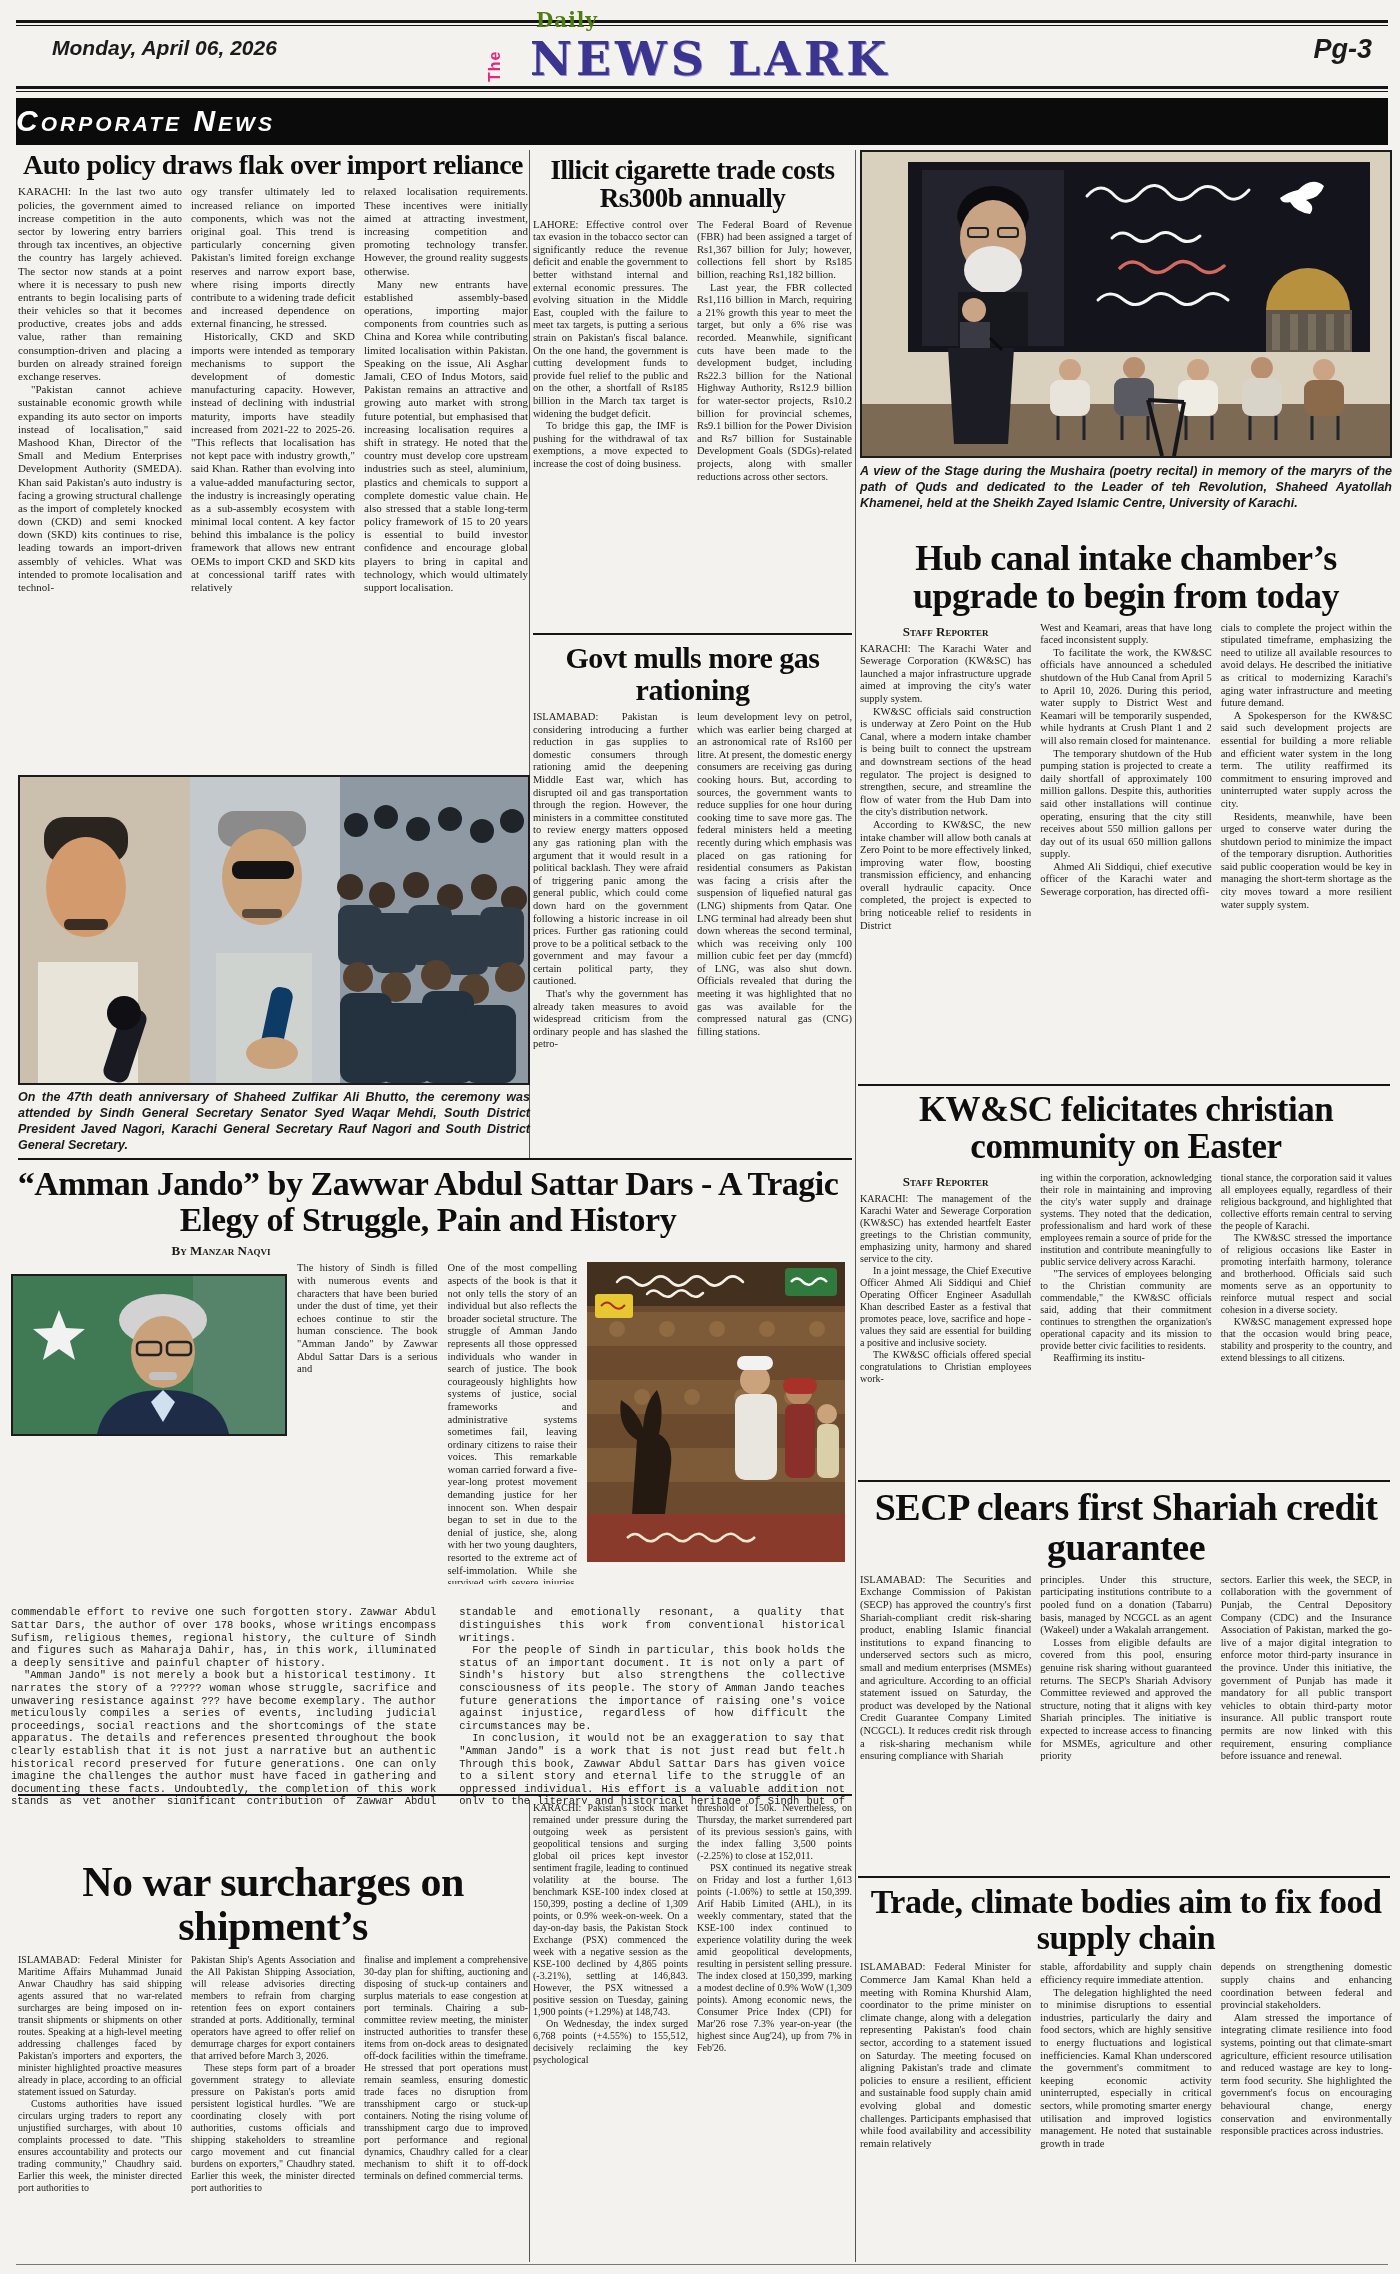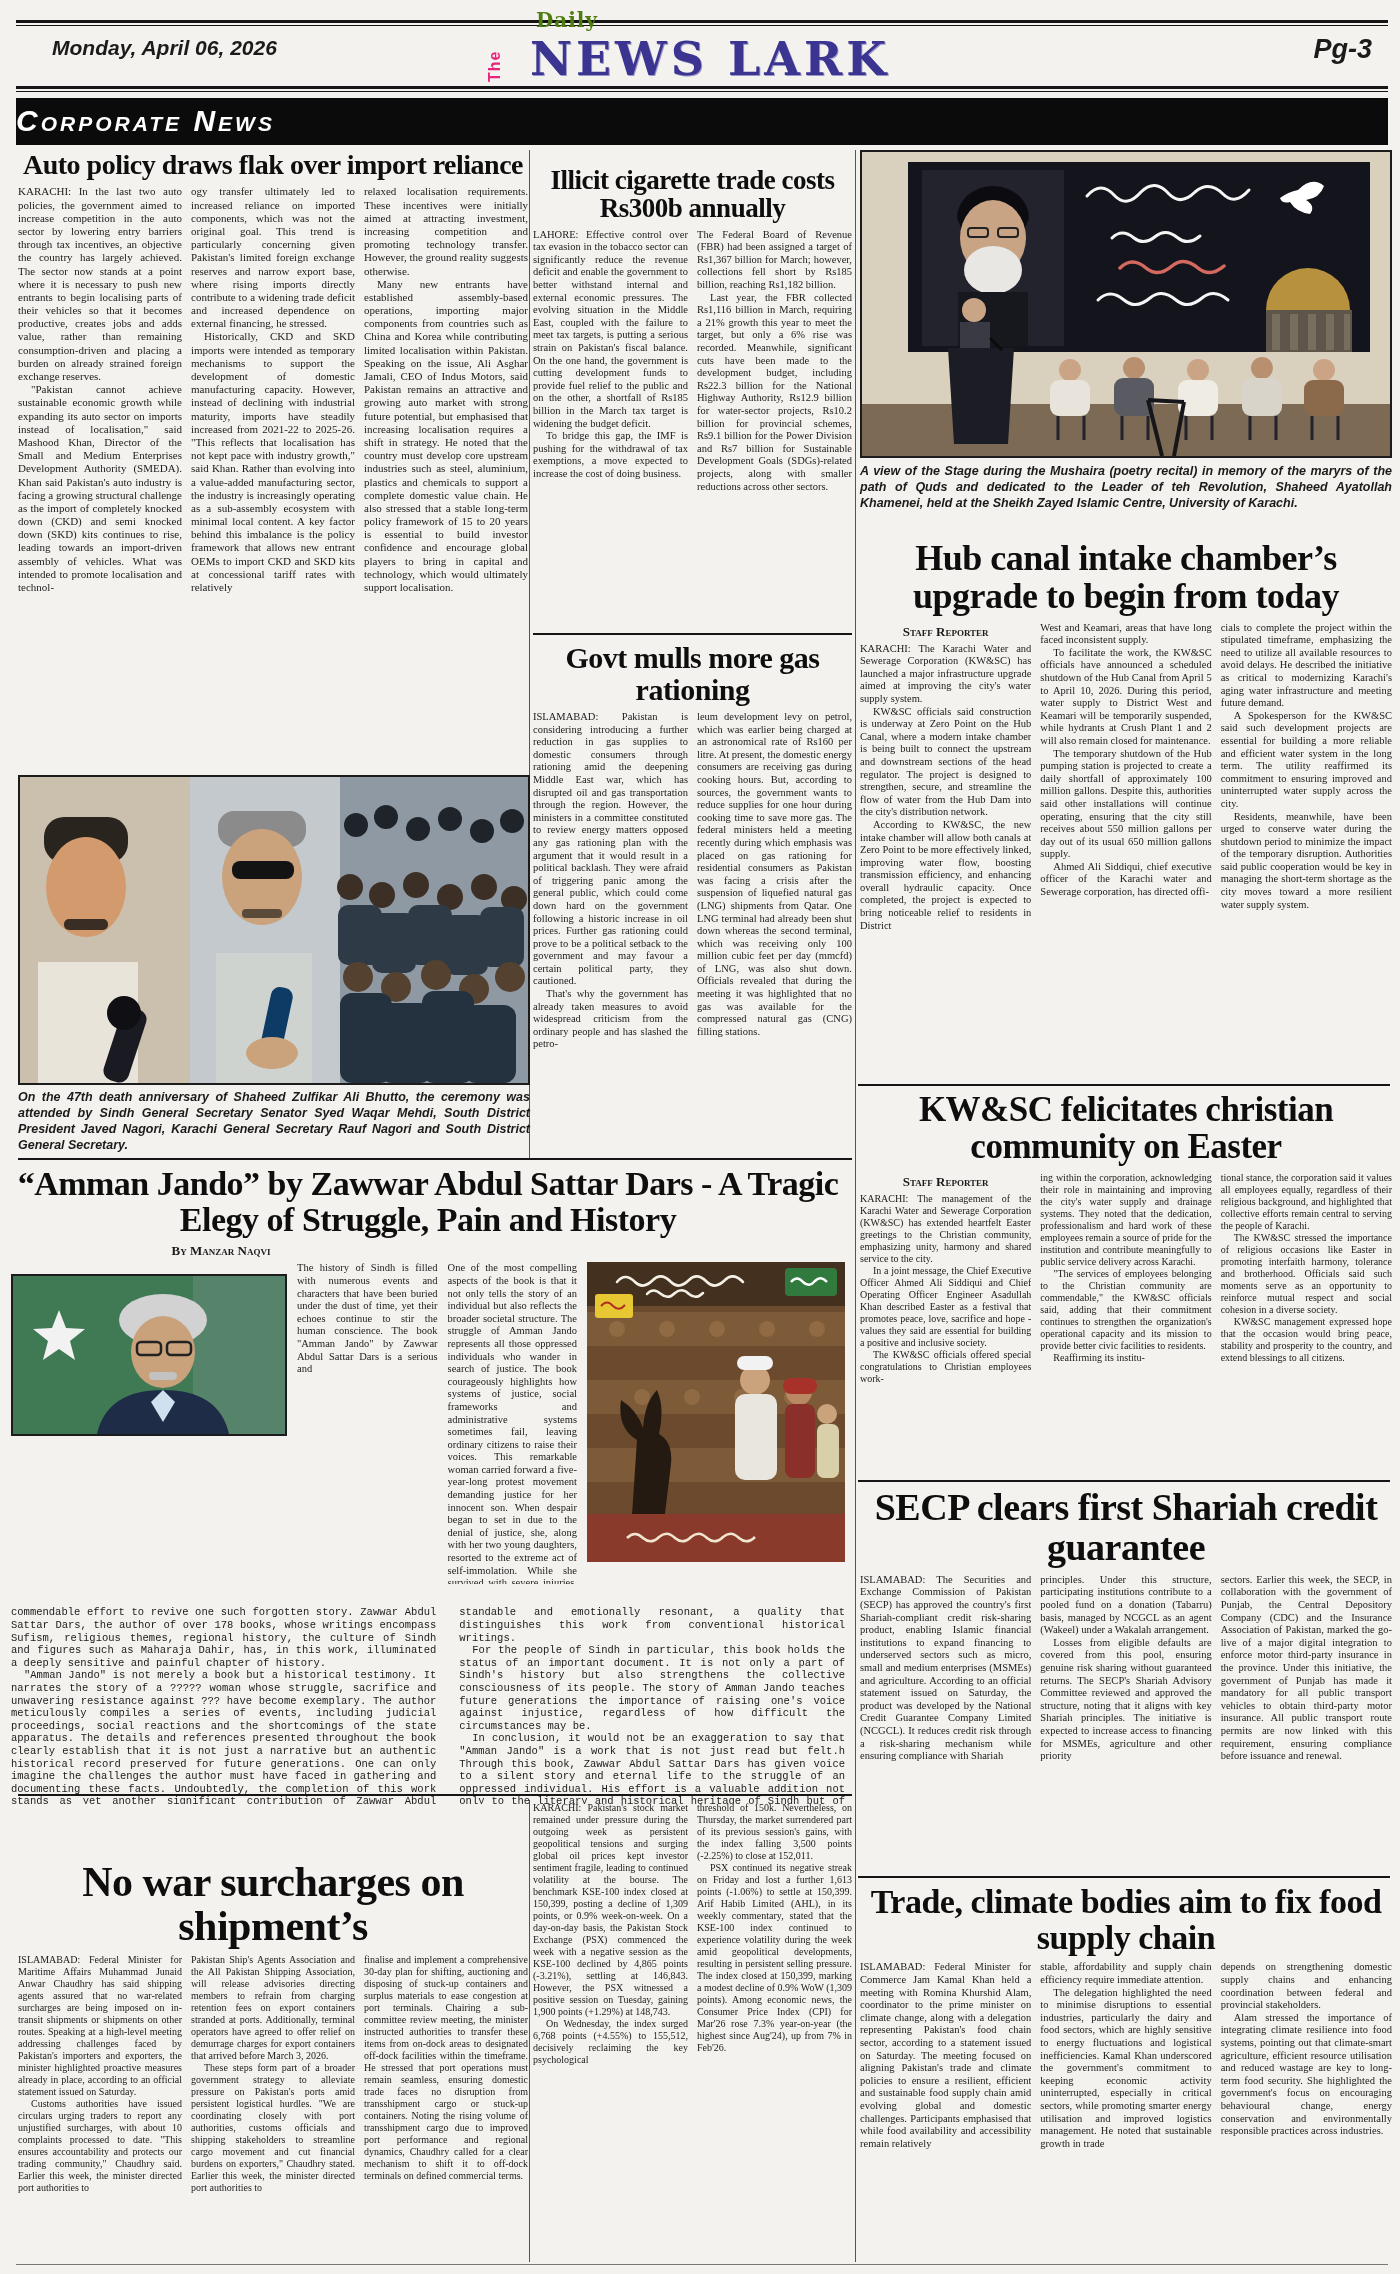--- a/index.html
+++ b/index.html
@@ -156,29 +156,29 @@
       <g fill="#24313f">
         <rect x="320" y="216" width="52" height="90" rx="12"></rect>
           <rect x="360" y="226" width="52" height="80" rx="12"></rect>
           <rect x="402" y="214" width="52" height="92" rx="12"></rect>
           <rect x="444" y="228" width="52" height="78" rx="12"></rect>
       </g>
     </svg>
     <div class="caption" style="margin-top:4px">On the 47th death anniversary of Shaheed Zulfikar Ali Bhutto, the ceremony was attended by Sindh General Secretary Senator Syed Waqar Mehdi, South District President Javed Nagori, Karachi General Secretary Rauf Nagori and South District General Secretary.</div>
   </section>
 
-  <section class="block t105" style="left:533px;top:166px;width:319px">
+  <section class="block t105" style="left:533px;top:156px;width:319px">
     <h2 class="hl" style="font-size:27px">Illicit cigarette trade costs Rs300b annually</h2>
     <div class="cols" style="height:404px">
       <div class="col paras">
           <p>LAHORE: Effective control over tax evasion in the tobacco sector can significantly reduce the revenue deficit and enable the government to better withstand internal and external economic pressures. The evolving situation in the Middle East, coupled with the failure to meet tax targets, is putting a serious strain on Pakistan's fiscal balance. On the one hand, the government is cutting development funds to provide fuel relief to the public and on the other, a shortfall of Rs185 billion in the March tax target is widening the budget deficit.</p>
           <p>To bridge this gap, the IMF is pushing for the withdrawal of tax exemptions, a move expected to increase the cost of doing business.</p>
         </div>
       <div class="col paras">
-          <p>The Federal Board of Revenue (FBR) had been assigned a target of Rs1,367 billion for March; however, collections fell short by Rs185 billion, reaching Rs1,182 billion.</p>
+          <p>The Federal Board of Revenue (FBR) had been assigned a target of Rs1,367 billion for July; however, collections fell short by Rs185 billion, reaching Rs1,182 billion.</p>
           <p>Last year, the FBR collected Rs1,116 billion in March, requiring a 21% growth this year to meet the target, but only a 6% rise was recorded. Meanwhile, significant cuts have been made to the development budget, including Rs22.3 billion for the National Highway Authority, Rs12.9 billion for water-sector projects, Rs10.2 billion for provincial schemes, Rs9.1 billion for the Power Division and Rs7 billion for Sustainable Development Goals (SDGs)-related projects, along with smaller reductions across other sectors.</p>
         </div>
     </div>
   </section>
 
   <section class="block t105" style="left:533px;top:642px;width:319px">
     <h2 class="hl" style="font-size:30px">Govt mulls more gas rationing</h2>
     <div class="cols" style="height:440px">
       <div class="col paras">
           <p>ISLAMABAD: Pakistan is considering introducing a further reduction in gas supplies to domestic consumers through rationing amid the deepening Middle East war, which has disrupted oil and gas transportation through the region. However, the ministers in a committee constituted to review energy matters opposed any gas rationing plan with the argument that it would result in a political backlash. They were afraid of triggering panic among the general public, which could come down hard on the government following a historic increase in oil prices. Further gas rationing could prove to be a political setback to the government and may favour a certain political party, they cautioned.</p>

